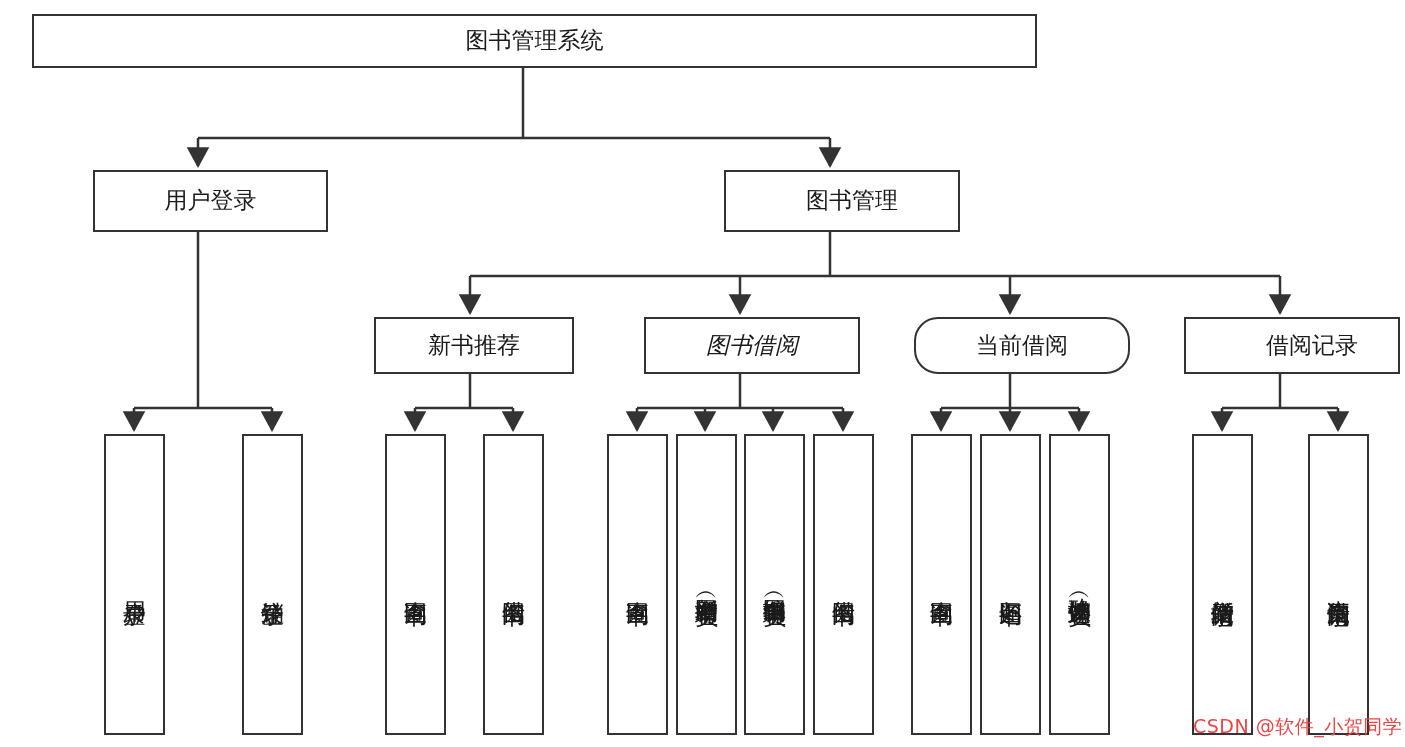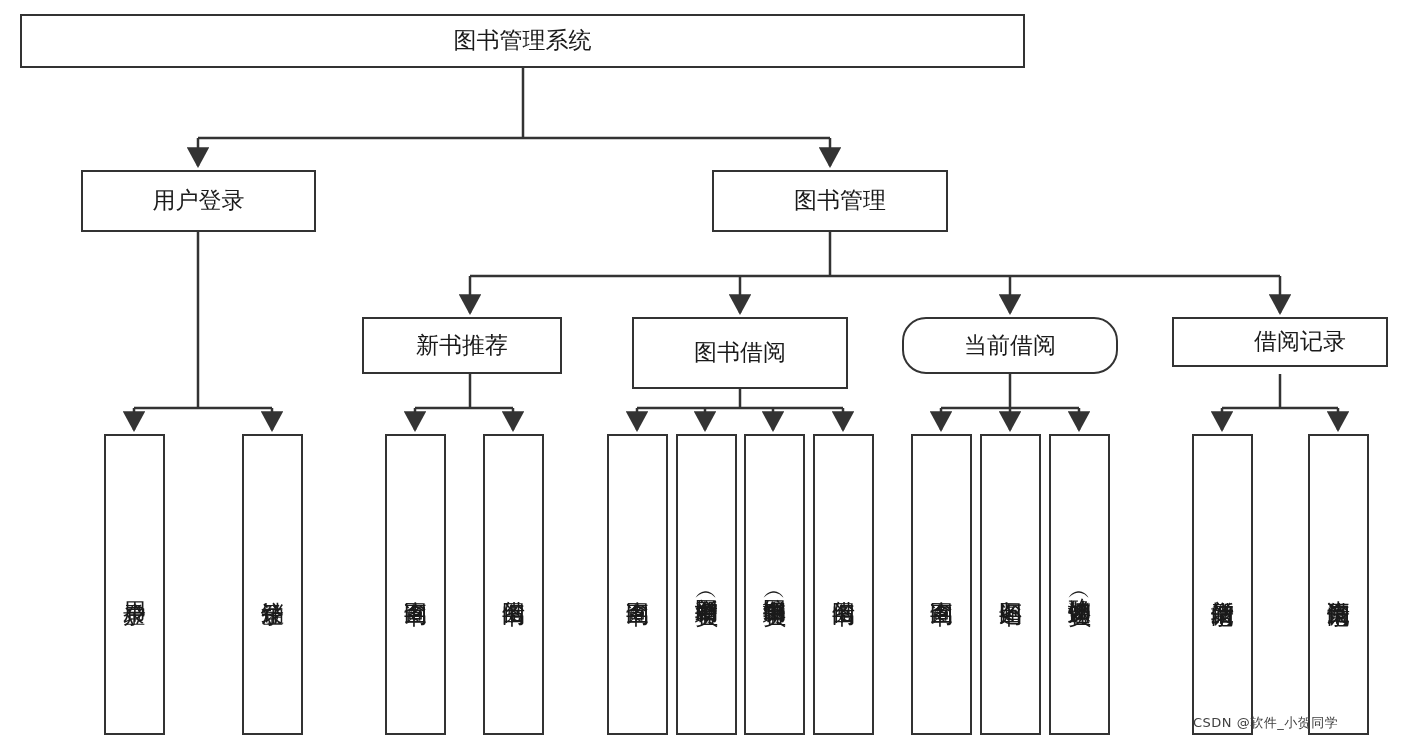--- a/index.html
+++ b/index.html
@@ -32,40 +32,41 @@
     border: 2.5px solid #333333;
     display: flex;
     align-items: center;
     justify-content: center;
     color: #1a1a1a;
     line-height: 1.18;
     text-align: center;
   }
   .node.h {
     font-size: 23px;
+    margin-left: 12px;
   }
   .node.v {
     writing-mode: vertical-rl;
     text-orientation: upright;
     font-size: 23px;
     letter-spacing: 1px;
     padding: 6px 0;
   }
   .node.v .txt {
     writing-mode: vertical-rl;
     text-orientation: upright;
     white-space: normal;
   }
   .node .txt {
     display: block;
   }
   .watermark {
     position: absolute;
-    font-size: 13px;
-    color: #404040;
+    font-size: 19px;
+    color: #ef4444;
     white-space: nowrap;
     letter-spacing: 0.5px;
   }
 </style>
 </head>
 <body>
 
 <div id="canvas">
 
   <svg id="edges" viewBox="0 0 1405 747">
@@ -128,27 +129,27 @@
   <div class="node h" style="left:81px; top:170px; width:235px; height:62px;">
     <span class="txt">用户登录</span>
   </div>
   <div class="node h" style="left:712px; top:170px; width:236px; height:62px;padding-left:20px;">
     <span class="txt">图书管理</span>
   </div>
 
   <div class="node h" style="left:362px; top:317px; width:200px; height:57px;">
     <span class="txt">新书推荐</span>
   </div>
-  <div class="node h" style="left:632px; top:317px; width:216px; height:72px;">
+  <div class="node h" style="left:632px; top:317px; width:216px; height:57px;font-style:italic;">
     <span class="txt">图书借阅</span>
   </div>
   <div class="node h" style="left:902px; top:317px; width:216px; height:57px;border-radius:24px;">
     <span class="txt">当前借阅</span>
   </div>
-  <div class="node h" style="left:1172px; top:317px; width:216px; height:50px;padding-left:40px;">
+  <div class="node h" style="left:1172px; top:317px; width:216px; height:57px;padding-left:40px;">
     <span class="txt">借阅记录</span>
   </div>
 
   <div class="node v" style="left:104px; top:434px; width:61px; height:301px;">
     <span class="txt">用户登录</span>
   </div>
   <div class="node v" style="left:242px; top:434px; width:61px; height:301px;">
     <span class="txt">注销登录</span>
   </div>
 

